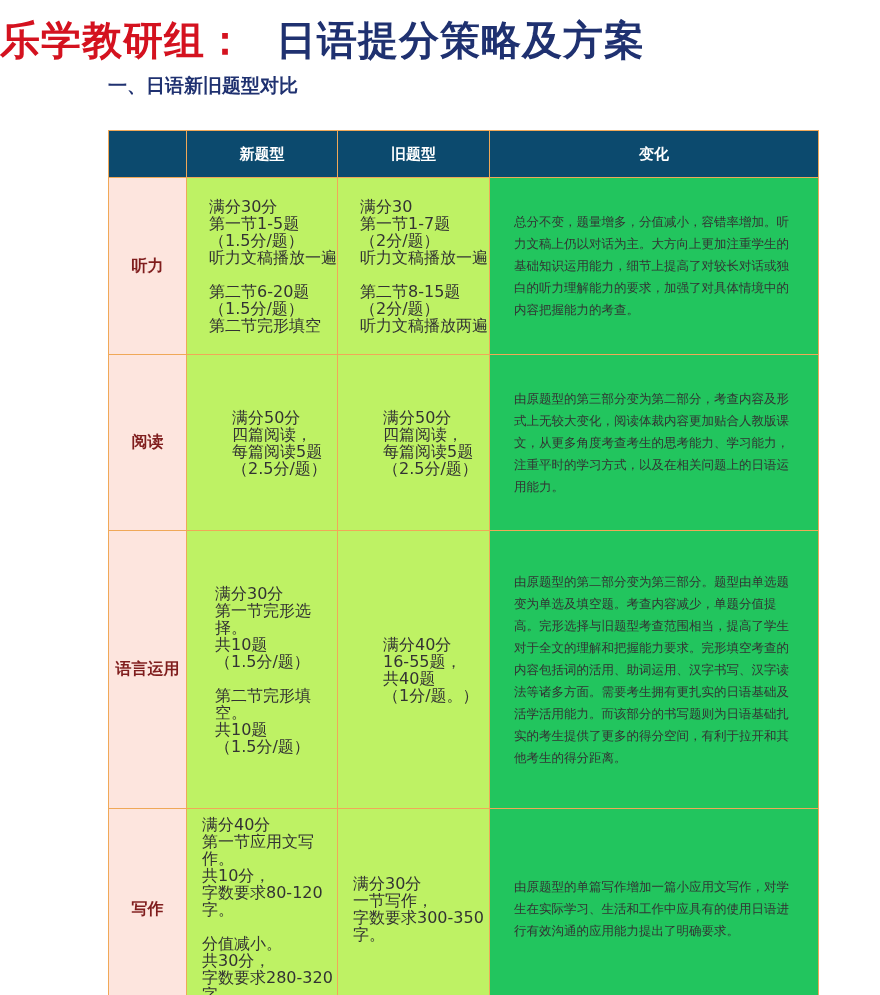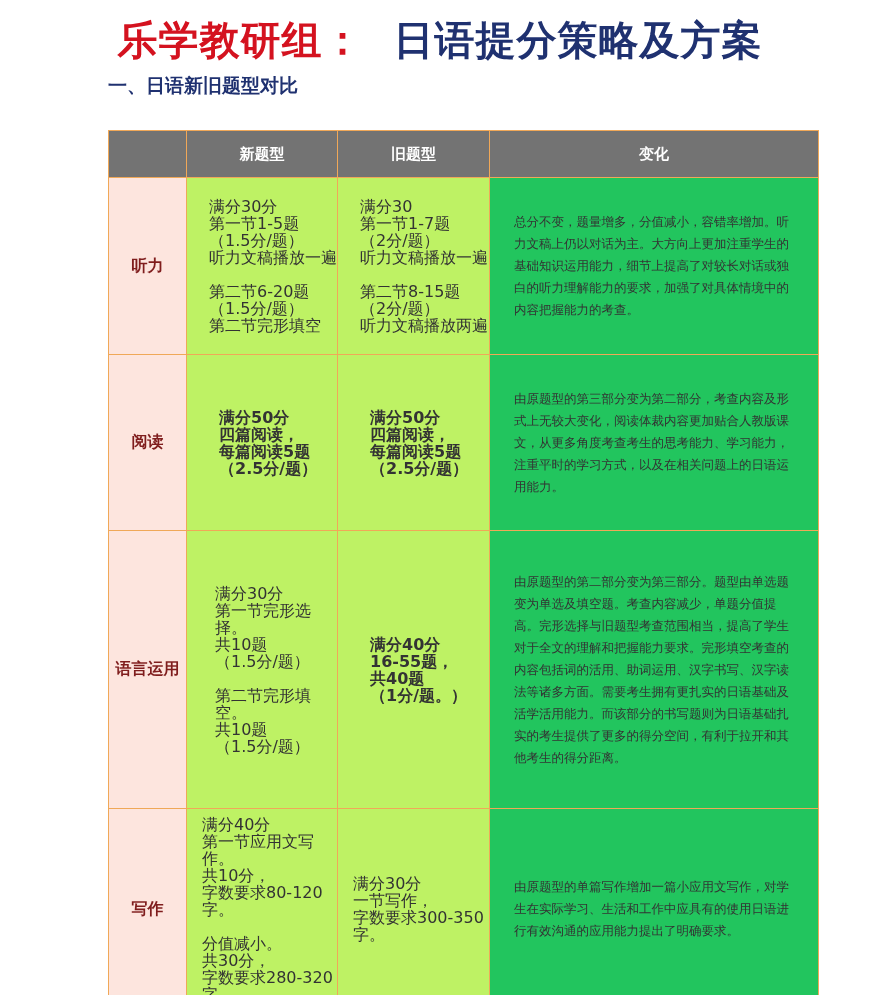--- a/index.html
+++ b/index.html
@@ -13,21 +13,20 @@
       overflow: hidden;
       position: relative;
       font-family: "DejaVu Sans", "Liberation Sans", sans-serif;
       color: #333333;
     }
     .main-title {
       position: absolute;
       left: 0;
       top: 14px;
       width: 880px;
-      text-align: center;
       font-family: "DejaVu Serif", "Liberation Serif", serif;
       font-weight: bold;
       font-size: 40px;
       line-height: 52px;
       letter-spacing: 1px;
       white-space: nowrap;
     }
     .main-title .red { color: #d4121f; }
     .main-title .gap { display: inline-block; width: 30px; }
     .main-title .blue { color: #1f3170; }
@@ -50,21 +49,21 @@
       width: 710px;
       border-collapse: collapse;
       table-layout: fixed;
     }
     table.compare td, table.compare th {
       border: 1.5px solid #f0a858;
       vertical-align: middle;
       padding: 0;
     }
     table.compare th {
-      background: #737373;
+      background: #0c4a6e;
       color: #ffffff;
       font-weight: bold;
       font-size: 15px;
       height: 46px;
       text-align: center;
     }
     td.cat {
       background: #fde5de;
       text-align: center;
       font-weight: bold;
@@ -75,21 +74,21 @@
       background: #bef264;
       font-size: 16px;
       line-height: 17px;
       color: #333333;
     }
     td.spec .block {
       white-space: pre-line;
       padding-left: 22px;
     }
     td.spec .block + .block { margin-top: 17px; }
-    td.spec.indent-more .block { padding-left: 32px; font-weight: bold; }
+    td.spec.indent-more .block { padding-left: 45px; }
     td.spec.indent-mid .block { padding-left: 28px; }
     td.spec.indent-less .block { padding-left: 15px; }
     td.change {
       background: #22c55e;
       font-size: 12.5px;
       line-height: 22px;
       color: #333333;
       padding: 0 22px 0 24px !important;
     }
     tr.r-listen td { height: 176px; }

